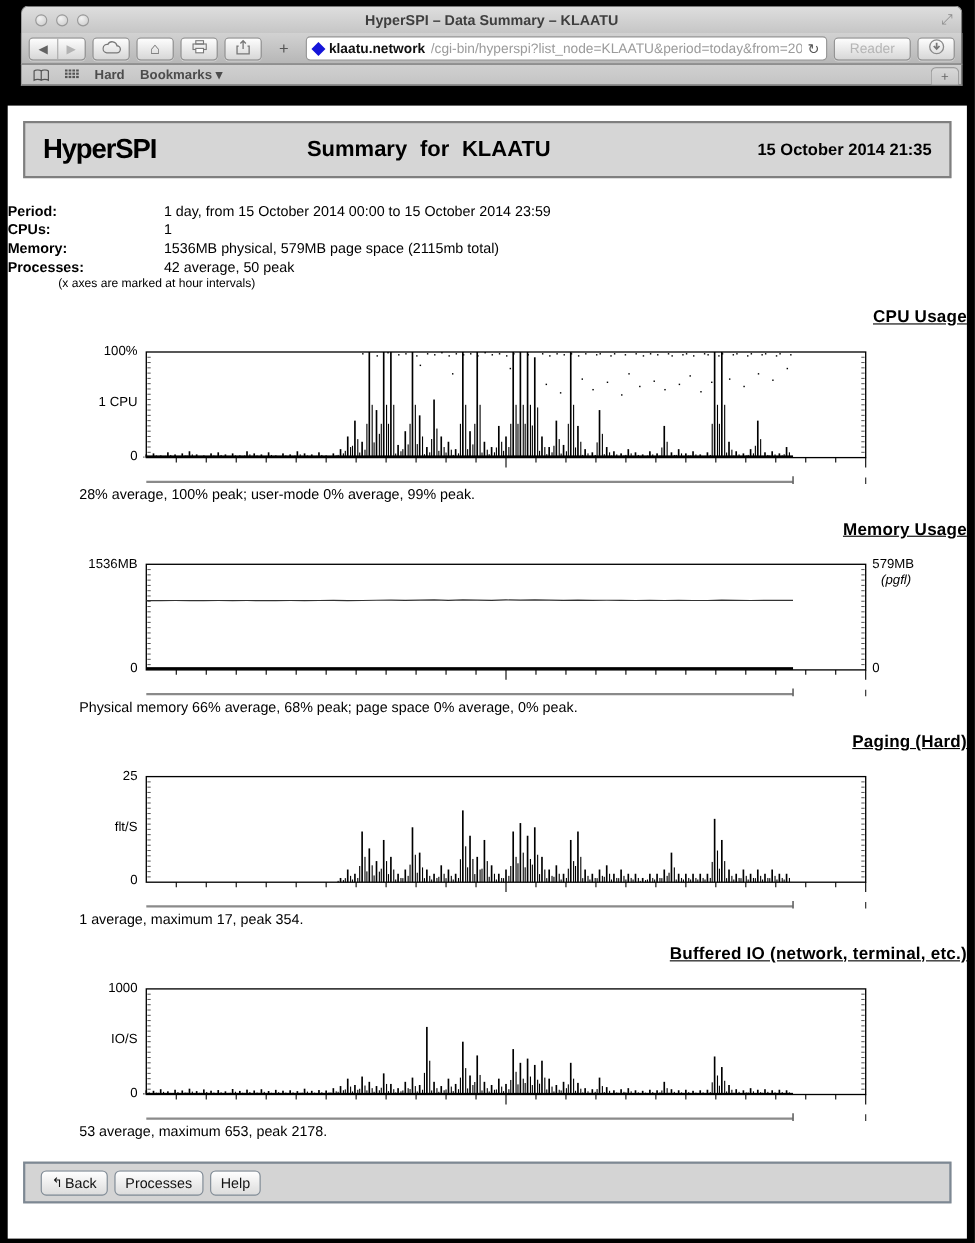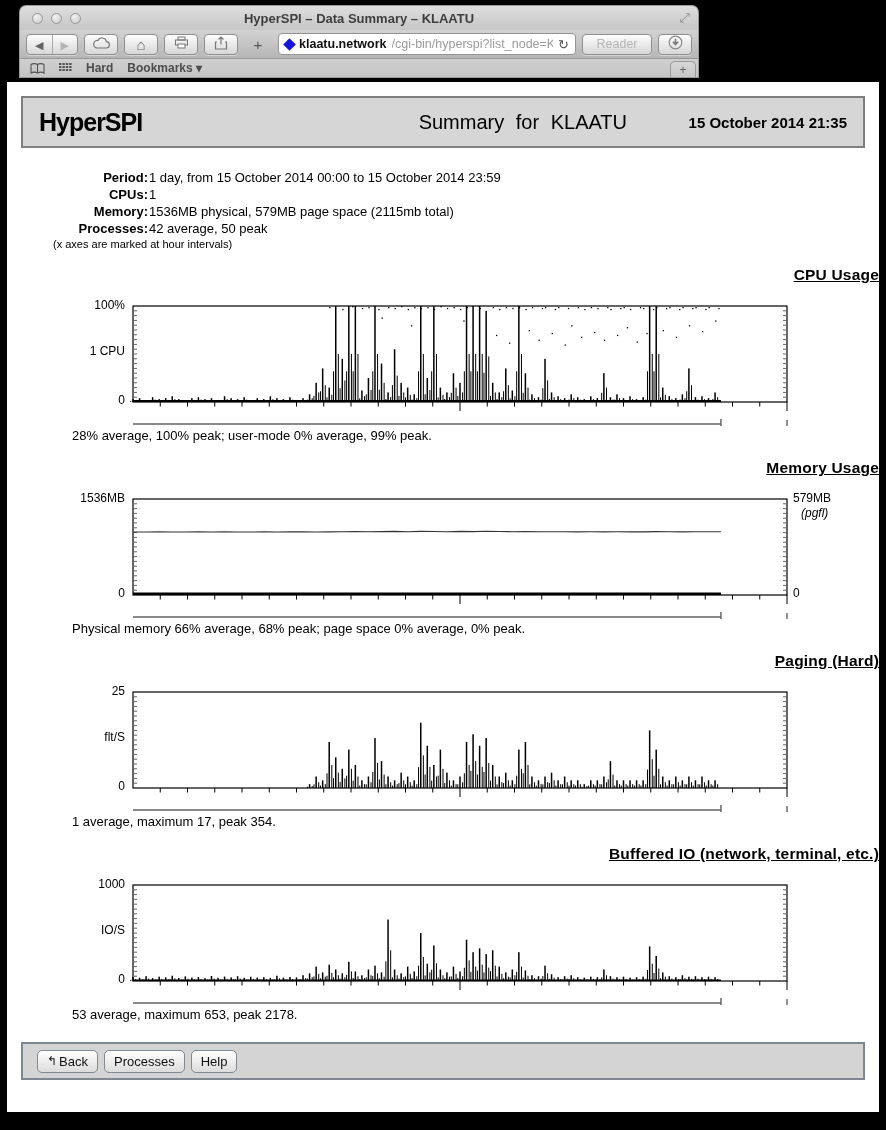--- a/index.html
+++ b/index.html
@@ -1,21 +1,21 @@
 <!DOCTYPE html>
 <html><head>
 <meta charset="utf-8">
 <style>
   * { margin:0; padding:0; box-sizing:border-box; }
   html,body { width:886px; height:1130px; background:#000; overflow:hidden;
               font-family:"Liberation Sans", sans-serif; }
   #stage { position:relative; width:886px; height:1130px; background:#000; }
 
   
-  #chrome { position:absolute; left:19px; top:5px; width:680px; }
+  #chrome { position:absolute; left:19px; top:5px; width:856px; }
   #titlebar { height:25px; border-radius:7px 7px 0 0;
     background:linear-gradient(#dedede,#c6c6c6);
     border:1px solid #9b9b9b; border-bottom:none;
     position:relative; display:flex; align-items:center; justify-content:center; }
   #titlebar .title { font-size:13px; font-weight:600; color:#3e3e3e; }
   .tl-group { position:absolute; left:12px; top:7px; display:flex; gap:8px; }
   .tl { width:11px; height:11px; border-radius:50%; border:1px solid #989898;
         background:radial-gradient(circle at 35% 30%, #f2f2f2, #c9c9c9); }
   .resize-glyph { position:absolute; right:8px; top:4px; color:#8e8e8e; font-size:13px; }
 
@@ -48,31 +48,31 @@
     border-bottom:1px solid #9a9a9a;
     display:flex; align-items:center; padding:0 10px; gap:14px;
     font-size:12px; font-weight:bold; color:#4c4c4c; position:relative; }
   .bm-icon { color:#555; display:flex; align-items:center; }
   #tabplus { position:absolute; right:2px; bottom:0; width:26px; height:16px;
     border:1px solid #9a9a9a; border-bottom:none; border-radius:5px 5px 0 0;
     background:linear-gradient(#d8d8d8,#c6c6c6); color:#666;
     font-size:12px; font-weight:normal; display:flex; align-items:center; justify-content:center; }
 
   
-  #page { position:absolute; left:7px; top:82px; width:872px; height:1030px;
+  #page { position:absolute; left:7px; top:96px; width:872px; height:1030px;
           background:#fff; color:#000; }
   #pageheader { margin:14px 14px 0 14px; height:52px; background:#d6d6d6;
     border:2px solid #7f7f7f; display:flex; align-items:center; padding:0 16px; }
   #logo { font-size:25px; font-weight:bold; letter-spacing:-1px; width:240px; }
-  #summary-title { flex:1; text-align:right; font-size:20px; font-weight:normal; word-spacing:6px; }
+  #summary-title { flex:1; text-align:left; font-size:20px; font-weight:bold; word-spacing:6px; }
   #header-date { width:220px; text-align:right; font-size:15px; font-weight:bold; }
 
   #infoblock { margin-top:21px; font-size:13px; }
   .inforow { display:flex; line-height:17px; }
-  .inforow .lbl { width:141px; text-align:right; font-weight:bold; }
+  .inforow .lbl { width:141px; text-align:left; font-weight:bold; }
   .inforow .val { padding-left:1px; }
   #infonote { font-size:11px; margin:1px 0 0 46px; }
 
   .section { margin-top:16px; }
   .heading { margin-left:23px; font-size:15.5px; font-weight:bold;
              text-decoration:underline; letter-spacing:0.2px;text-align:right; }
   .chartwrap { position:relative; width:872px; height:140px; margin-top:2px; }
   .chartwrap svg { position:absolute; left:0; top:0; }
   .ylab { position:absolute; font-size:12px; }
   .ylab.lcol { left:0; width:118px; text-align:right; }

